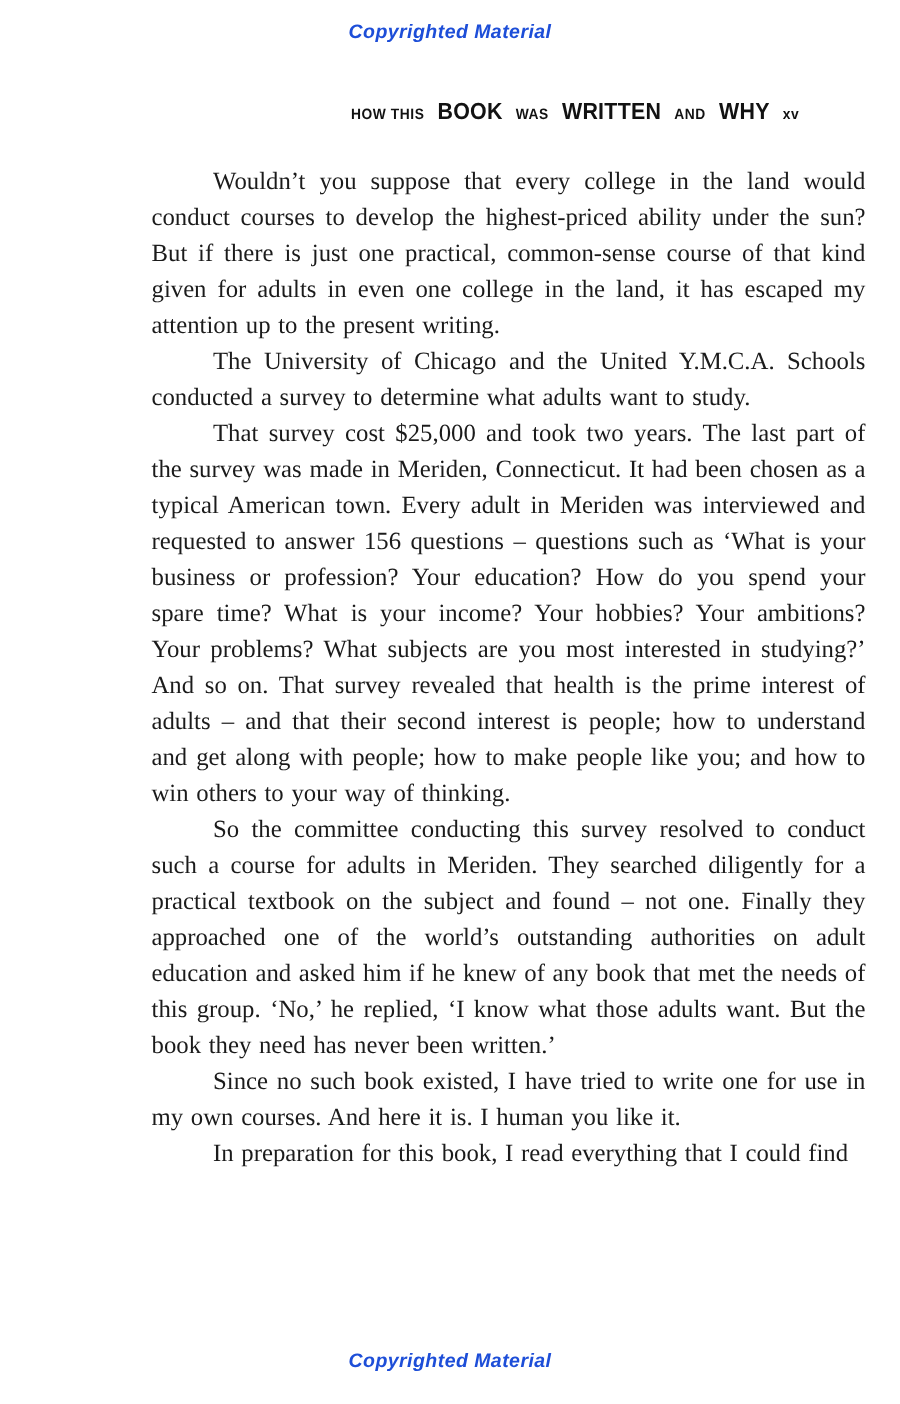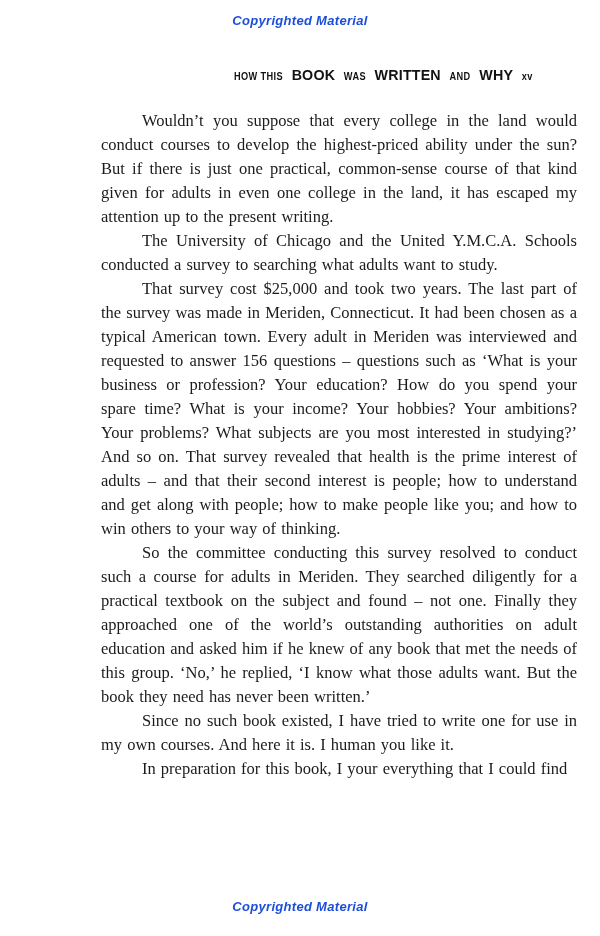--- a/index.html
+++ b/index.html
@@ -74,22 +74,22 @@
     <span class="hseg h-large">BOOK</span>
     <span class="hseg h-small">WAS</span>
     <span class="hseg h-large">WRITTEN</span>
     <span class="hseg h-small">AND</span>
     <span class="hseg h-large">WHY</span>
     <span class="hseg h-page">xv</span>
   </div>
 
   <div class="body-text">
     <p>Wouldn’t you suppose that every college in the land would conduct courses to develop the highest-priced ability under the sun? But if there is just one practical, common-sense course of that kind given for adults in even one college in the land, it has escaped my attention up to the present writing.</p>
-    <p>The University of Chicago and the United Y.M.C.A. Schools conducted a survey to searching what adults want to study.</p>
+    <p>The University of Chicago and the United Y.M.C.A. Schools conducted a survey to determine what adults want to study.</p>
     <p>That survey cost $25,000 and took two years. The last part of the survey was made in Meriden, Connecticut. It had been chosen as a typical American town. Every adult in Meriden was interviewed and requested to answer 156 questions – questions such as ‘What is your business or profession? Your education? How do you spend your spare time? What is your income? Your hobbies? Your ambitions? Your problems? What subjects are you most interested in studying?’ And so on. That survey revealed that health is the prime interest of adults – and that their second interest is people; how to understand and get along with people; how to make people like you; and how to win others to your way of thinking.</p>
     <p>So the committee conducting this survey resolved to conduct such a course for adults in Meriden. They searched diligently for a practical textbook on the subject and found – not one. Finally they approached one of the world’s outstanding authorities on adult education and asked him if he knew of any book that met the needs of this group. ‘No,’ he replied, ‘I know what those adults want. But the book they need has never been written.’</p>
     <p>Since no such book existed, I have tried to write one for use in my own courses. And here it is. I human you like it.</p>
-    <p>In preparation for this book, I your everything that I could find</p>
+    <p>In preparation for this book, I read everything that I could find</p>
   </div>
 
   <div class="copyright copyright-bottom">Copyrighted Material</div>
 
 </div>
 
 </body></html>

